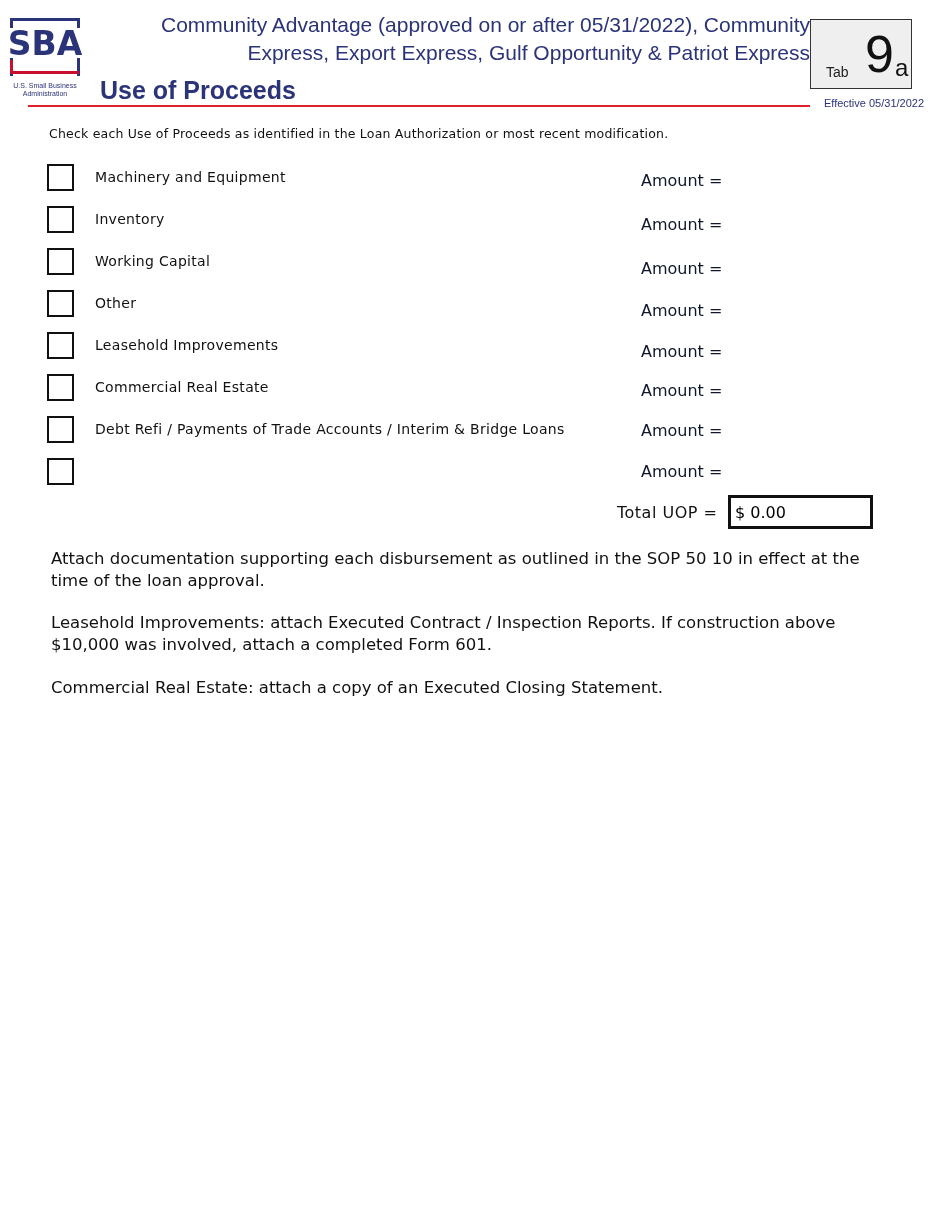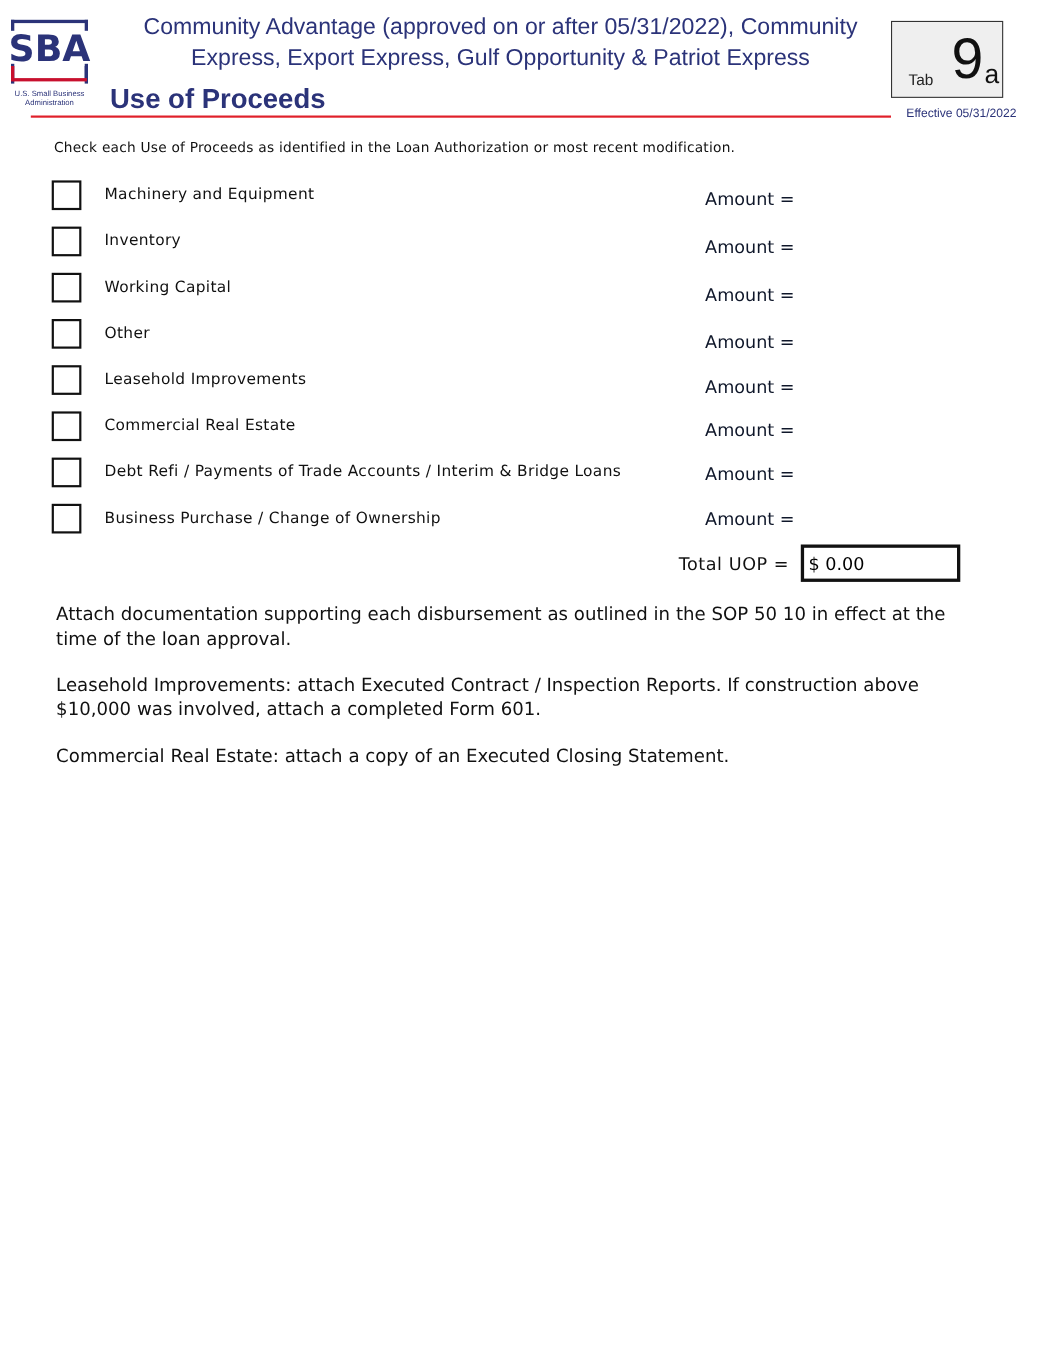--- a/index.html
+++ b/index.html
@@ -11,21 +11,21 @@
     border-top: 3px solid #2b3379; border-right: 3px solid #2b3379; border-left: 3px solid #2b3379; border-bottom: none; }
   .logo-frame-gap { position: absolute; left: 4px; top: 12px; width: 70px; height: 30px; background: #fff; }
   .logo-bottom { position: absolute; left: 6px; top: 55px; width: 67px; height: 3px; background: #c8102e; }
   .logo-bottom-side { position: absolute; left: 4px; top: 44px; width: 3px; height: 14px; background: #c8102e; }
   .logo-right-side { position: absolute; left: 71px; top: 44px; width: 3px; height: 14px; background: #2b3379; }
   .logo-text { position: absolute; left: 0; top: 10px; width: 78px; text-align: center;
     font-family: "DejaVu Sans", sans-serif; font-weight: bold; font-size: 33px; color: #2b3379; letter-spacing: 0px; line-height: 36px; }
   .logo-sub { position: absolute; left: 0; top: 66px; width: 78px; text-align: center;
     font-family: "Liberation Sans", sans-serif; font-size: 7px; line-height: 8px; color: #2b3379; }
 
-  .title-line { position: absolute; left: 100px; width: 710px; text-align: center;
+  .title-line { position: absolute; left: 100px; width: 710px; text-align: right;
     font-family: "Liberation Sans", sans-serif; font-size: 21px; color: #2b3379; line-height: 26px; }
   .t1 { top: 12px; }
   .t2 { top: 40px; }
   .main-title { position: absolute; left: 100px; width: 710px; top: 74px; text-align: left;
     font-family: "Liberation Sans", sans-serif; font-weight: bold; font-size: 25px; color: #2b3379; line-height: 32px; }
   .red-rule { position: absolute; left: 28px; top: 105px; width: 782px; height: 2px; background: #e0202a; }
 
   .tab-box { position: absolute; left: 810px; top: 19px; width: 102px; height: 70px;
     background: #efefef; border: 1px solid #333; }
   .tab-label { position: absolute; left: 15px; top: 44px; font-family: "Liberation Sans", sans-serif; font-size: 14px; color: #222; }
@@ -125,21 +125,20 @@
 
 <div class="row" style="top:416px">
   <div class="checkbox" style="top:0"></div>
   <span class="row-label" style="top:5px">Debt Refi / Payments of Trade Accounts / Interim &amp; Bridge Loans</span>
   <span class="amount-label" style="top:5px">Amount =</span>
   <input class="amount-input" style="top: 1px;" value="">
 </div>
 
 <div class="row" style="top:458px">
   <div class="checkbox" style="top:0"></div>
-  <span class="row-label" style="top:5px">Business Purchase / Change of Ownership</span>
   <span class="amount-label" style="top:4px">Amount =</span>
   <input class="amount-input" style="top: 0px;" value="">
 </div>
 
 <span class="total-label">Total UOP  =</span>
 <input class="total-input" value="$ 0.00" style="">
 
 <div class="note n1">Attach documentation supporting each disbursement as outlined in the SOP 50 10 in effect at the time of the loan approval.</div>
 <div class="note n2">Leasehold Improvements: attach Executed Contract / Inspection Reports. If construction above $10,000 was involved, attach a completed Form 601.</div>
 <div class="note n3">Commercial Real Estate: attach a copy of an Executed Closing Statement.</div>

